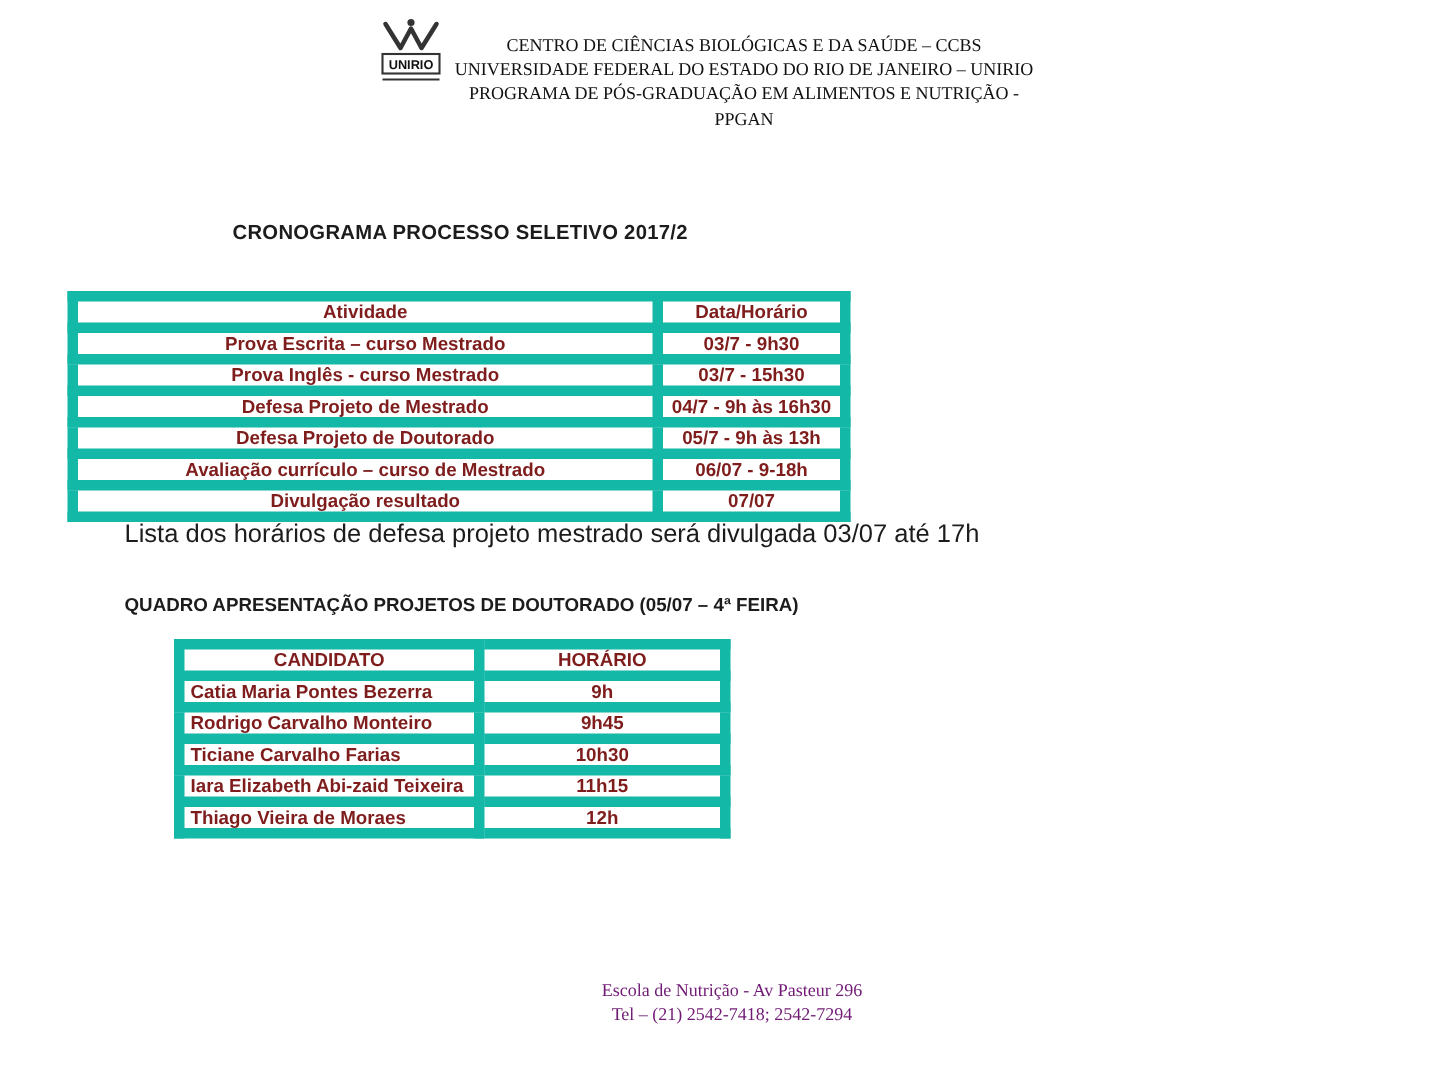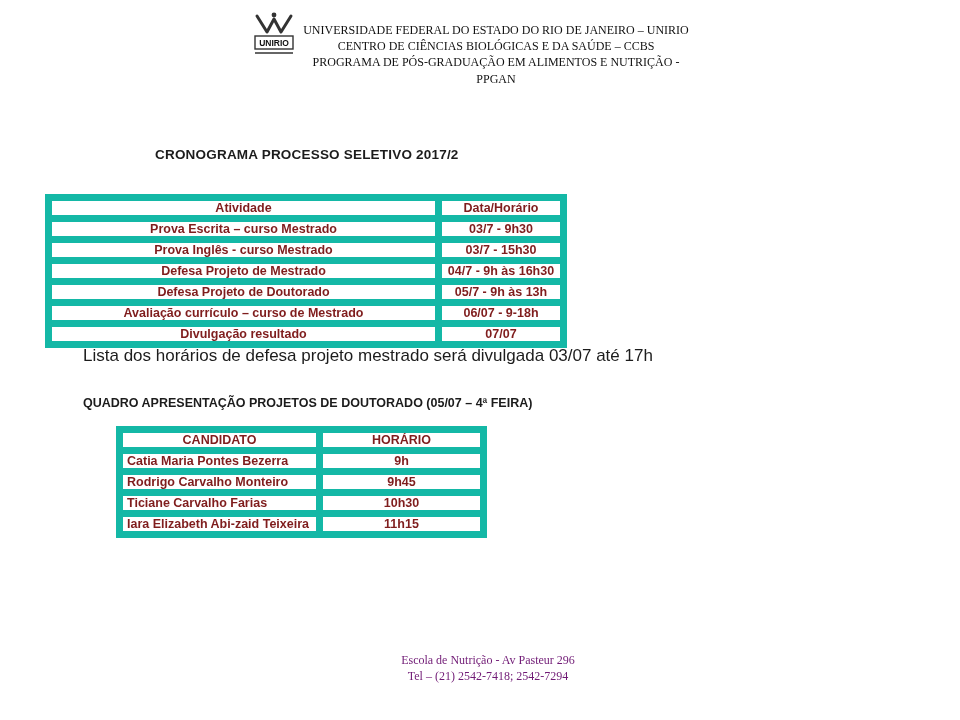--- a/index.html
+++ b/index.html
@@ -44,22 +44,22 @@
     <svg viewBox="0 0 52 52" width="52" height="52">
       <path d="M9 6 L19 22 L26 9 L33 22 L43 6" stroke="#333" fill="none" stroke-width="3" stroke-linecap="round" stroke-linejoin="round"></path>
       <circle cx="26" cy="5" r="2.4" fill="#333"></circle>
       <rect x="7" y="26" width="38" height="13" fill="none" stroke="#333" stroke-width="1.4"></rect>
       <text x="26" y="36" text-anchor="middle" font-size="8.5" font-weight="bold" fill="#111" font-family="Liberation Sans, sans-serif">UNIRIO</text>
       <line x1="7" y1="43" x2="45" y2="43" stroke="#333" stroke-width="1.4"></line>
     </svg>
   </div>
 
   <div class="header-text">
+    <div>CENTRO DE CIÊNCIAS BIOLÓGICAS E DA SAÚDE – CCBS</div>
     <div>UNIVERSIDADE FEDERAL DO ESTADO DO RIO DE JANEIRO – UNIRIO</div>
-    <div>CENTRO DE CIÊNCIAS BIOLÓGICAS E DA SAÚDE – CCBS</div>
     <div>PROGRAMA DE PÓS-GRADUAÇÃO EM ALIMENTOS E NUTRIÇÃO - PPGAN</div>
   </div>
 
   <div class="doc-title">CRONOGRAMA PROCESSO SELETIVO 2017/2</div>
 
   <table class="schedule-table">
     <colgroup>
         <col class="c1">
         <col class="c2">
       </colgroup>
@@ -122,20 +122,24 @@
           <td>9h45</td>
         </tr>
         <tr>
           <td>Ticiane Carvalho Farias</td>
           <td>10h30</td>
         </tr>
         <tr>
           <td>Iara Elizabeth Abi-zaid Teixeira</td>
           <td>11h15</td>
         </tr>
+        <tr>
+          <td>Thiago Vieira de Moraes</td>
+          <td>12h</td>
+        </tr>
       </tbody>
   </table>
 
   <div class="footer">
     <div>Escola de Nutrição - Av Pasteur 296</div>
     <div>Tel – (21) 2542-7418; 2542-7294</div>
   </div>
 
 </div>
 

